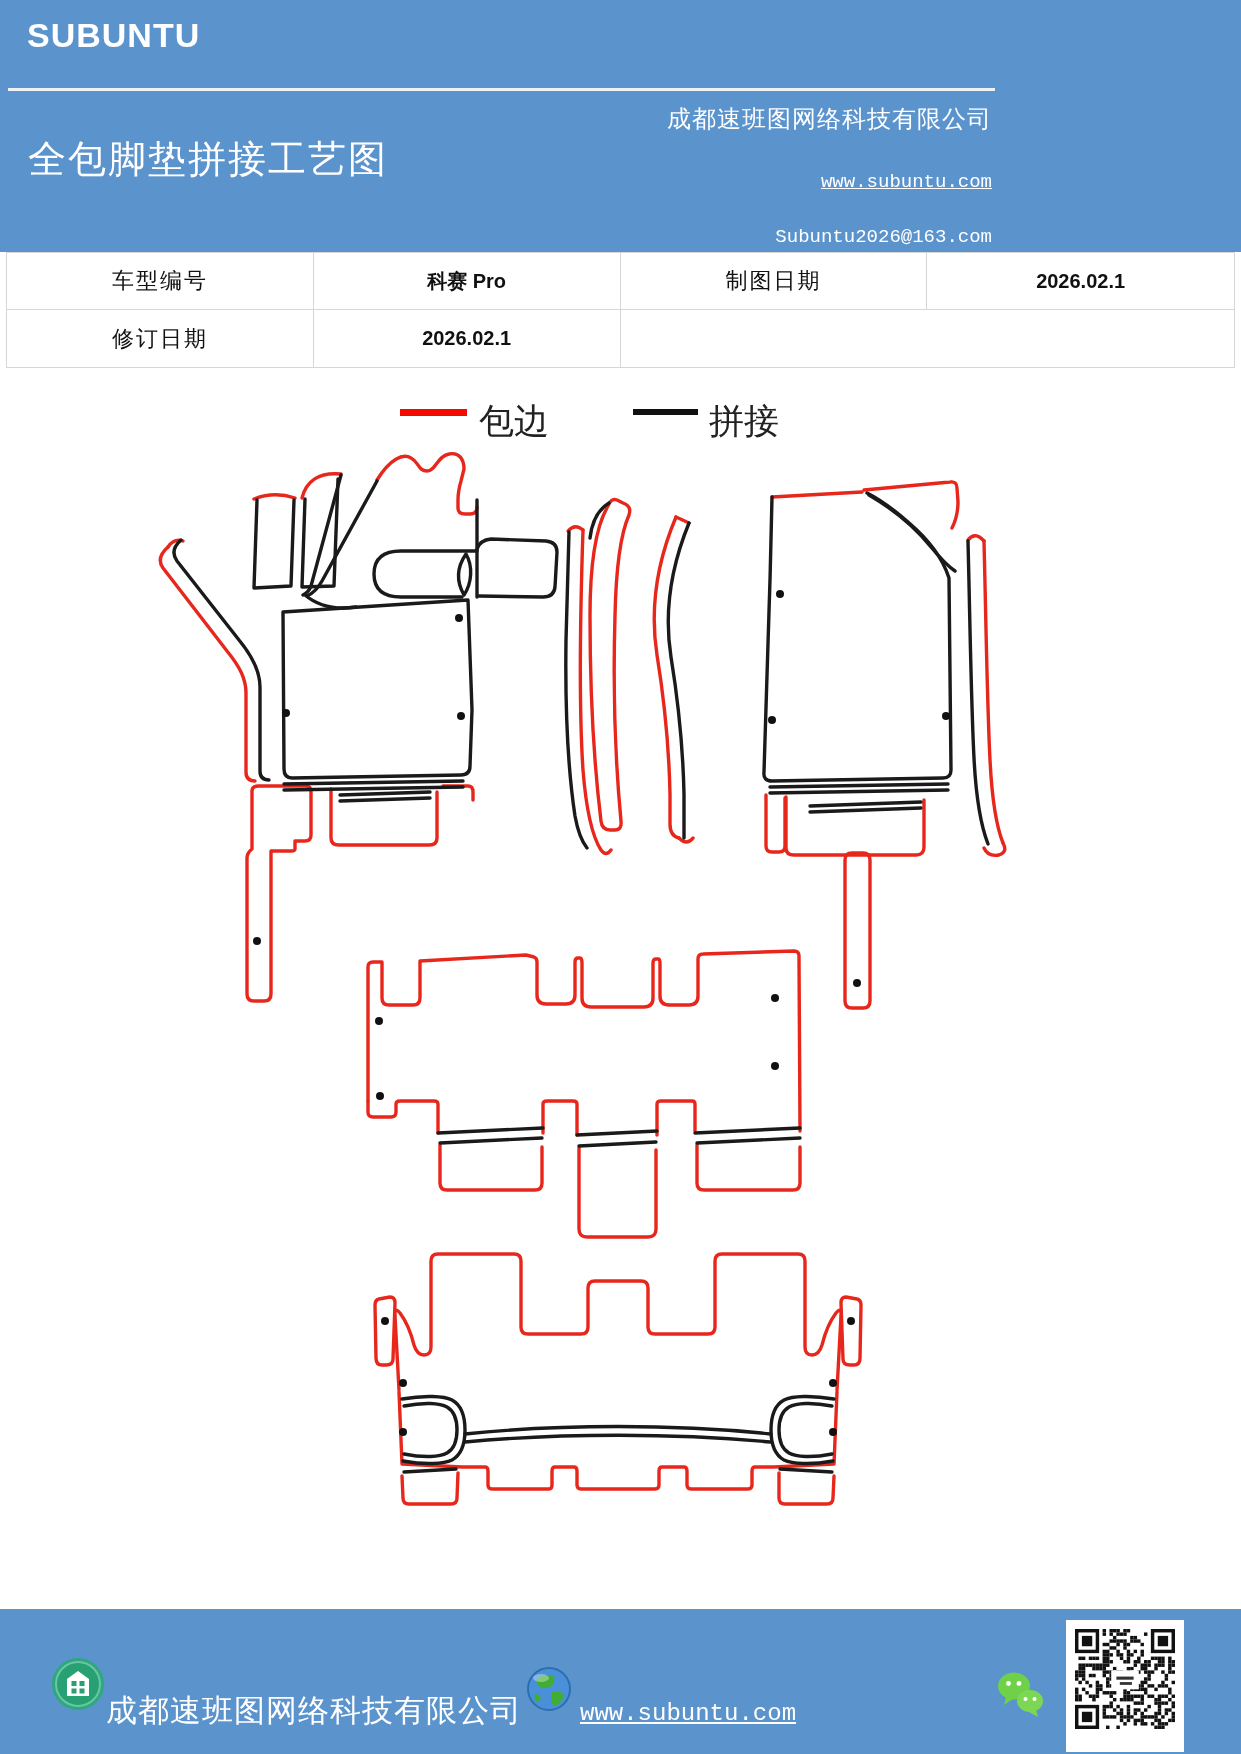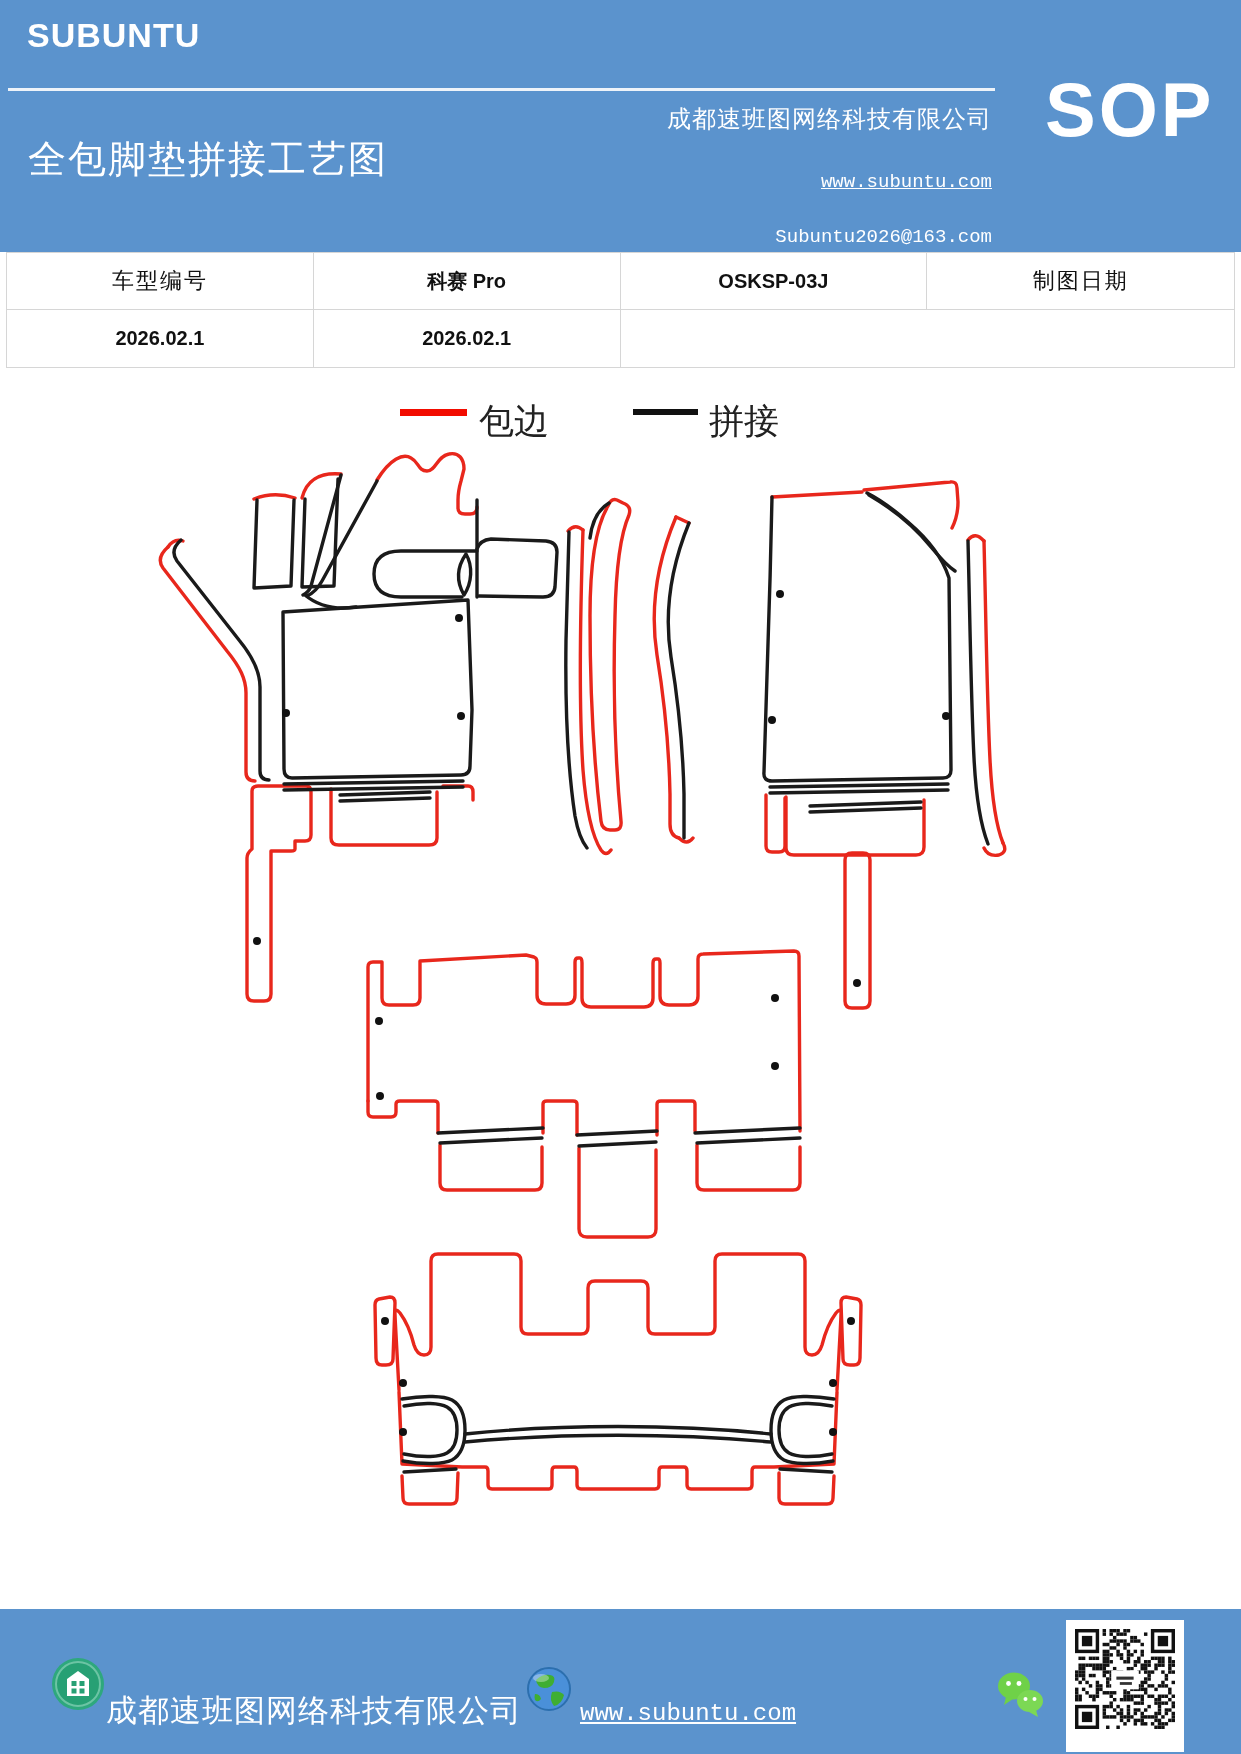--- a/index.html
+++ b/index.html
@@ -64,29 +64,28 @@
 
 <div id="page">
 
   <div id="header" style="background: rgb(91, 147, 205);">
     <div id="brand">SUBUNTU</div>
     <div id="header-rule"></div>
     <div id="doc-title">全包脚垫拼接工艺图</div>
     <div id="company-top">成都速班图网络科技有限公司</div>
     <div id="site-top">www.subuntu.com</div>
     <div id="email-top">Subuntu2026@163.com</div>
-    <div id="sop">SOP</div>
   </div>
 
   <div id="info-table">
     <div class="tcell tlabel">车型编号</div>
     <div class="tcell tvalue">科赛 Pro</div>
-    <div class="tcell tvalue">OSKSP-03J</div>
     <div class="tcell tlabel">制图日期</div>
     <div class="tcell tvalue">2026.02.1</div>
+    <div class="tcell tlabel">修订日期</div>
     <div class="tcell tvalue">2026.02.1</div>
   </div>
 
   <div class="swatch" id="legend-edging-swatch" style="background: rgb(242, 12, 0);"></div>
   <div class="legend-label" id="legend-edging-label">包边</div>
   <div class="swatch" id="legend-splice-swatch" style="background: rgb(17, 17, 17);"></div>
   <div class="legend-label" id="legend-splice-label">拼接</div>
 
   <svg id="diagram" viewBox="0 0 1241 1754" xmlns="http://www.w3.org/2000/svg">
 

